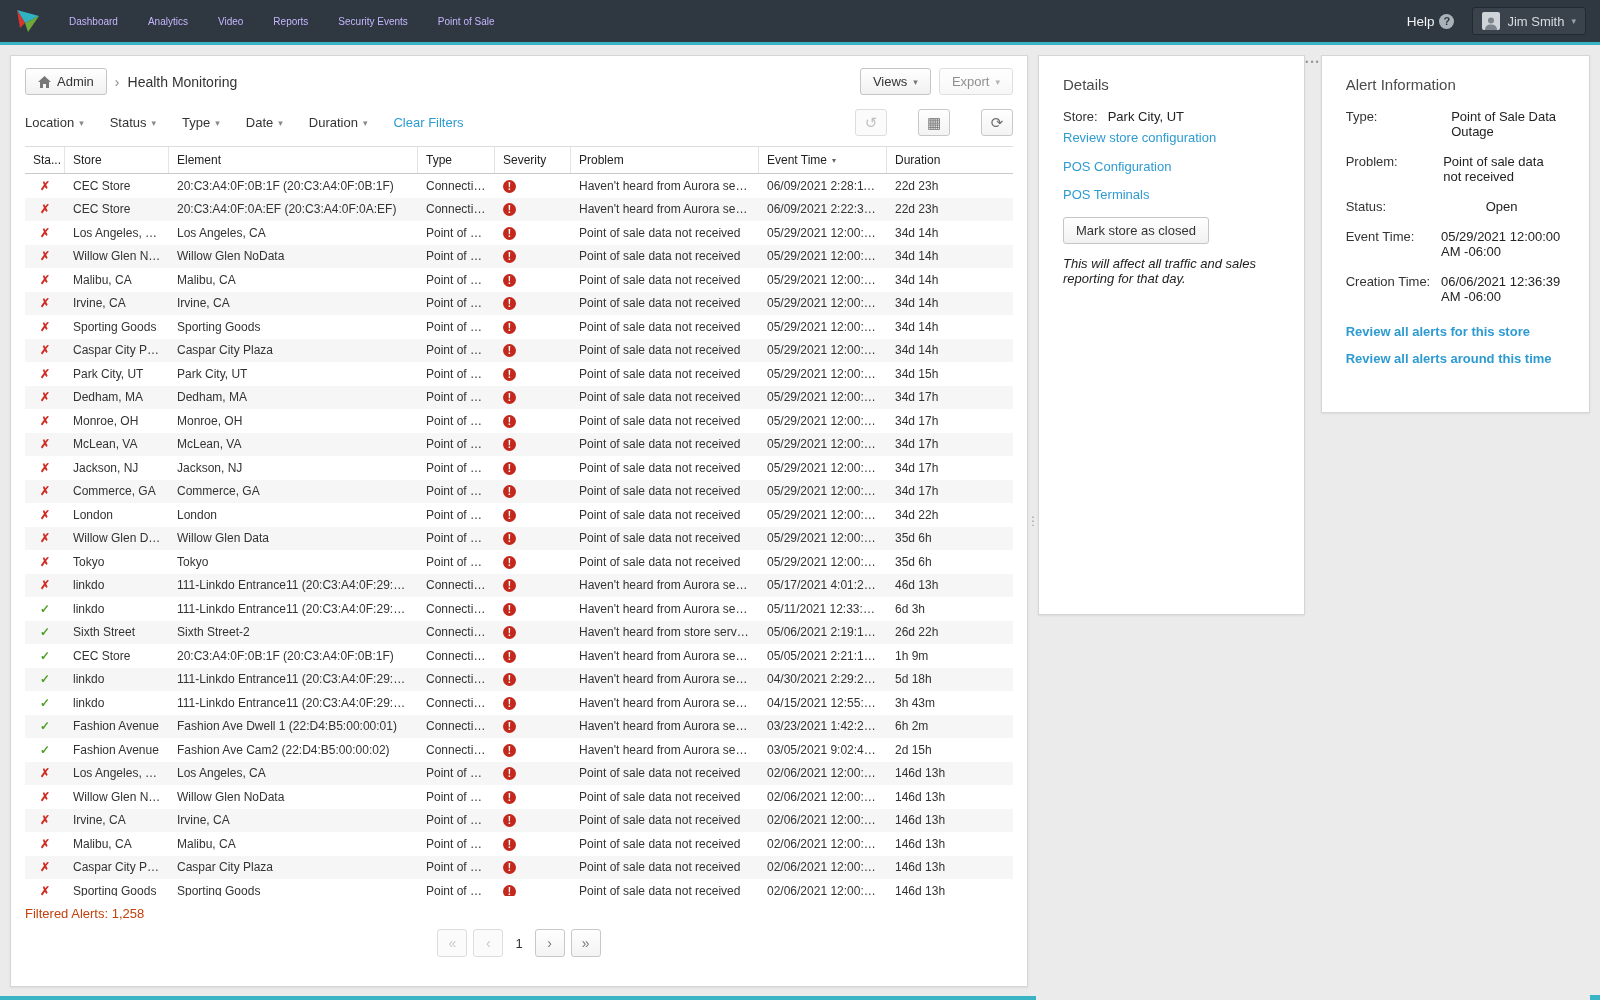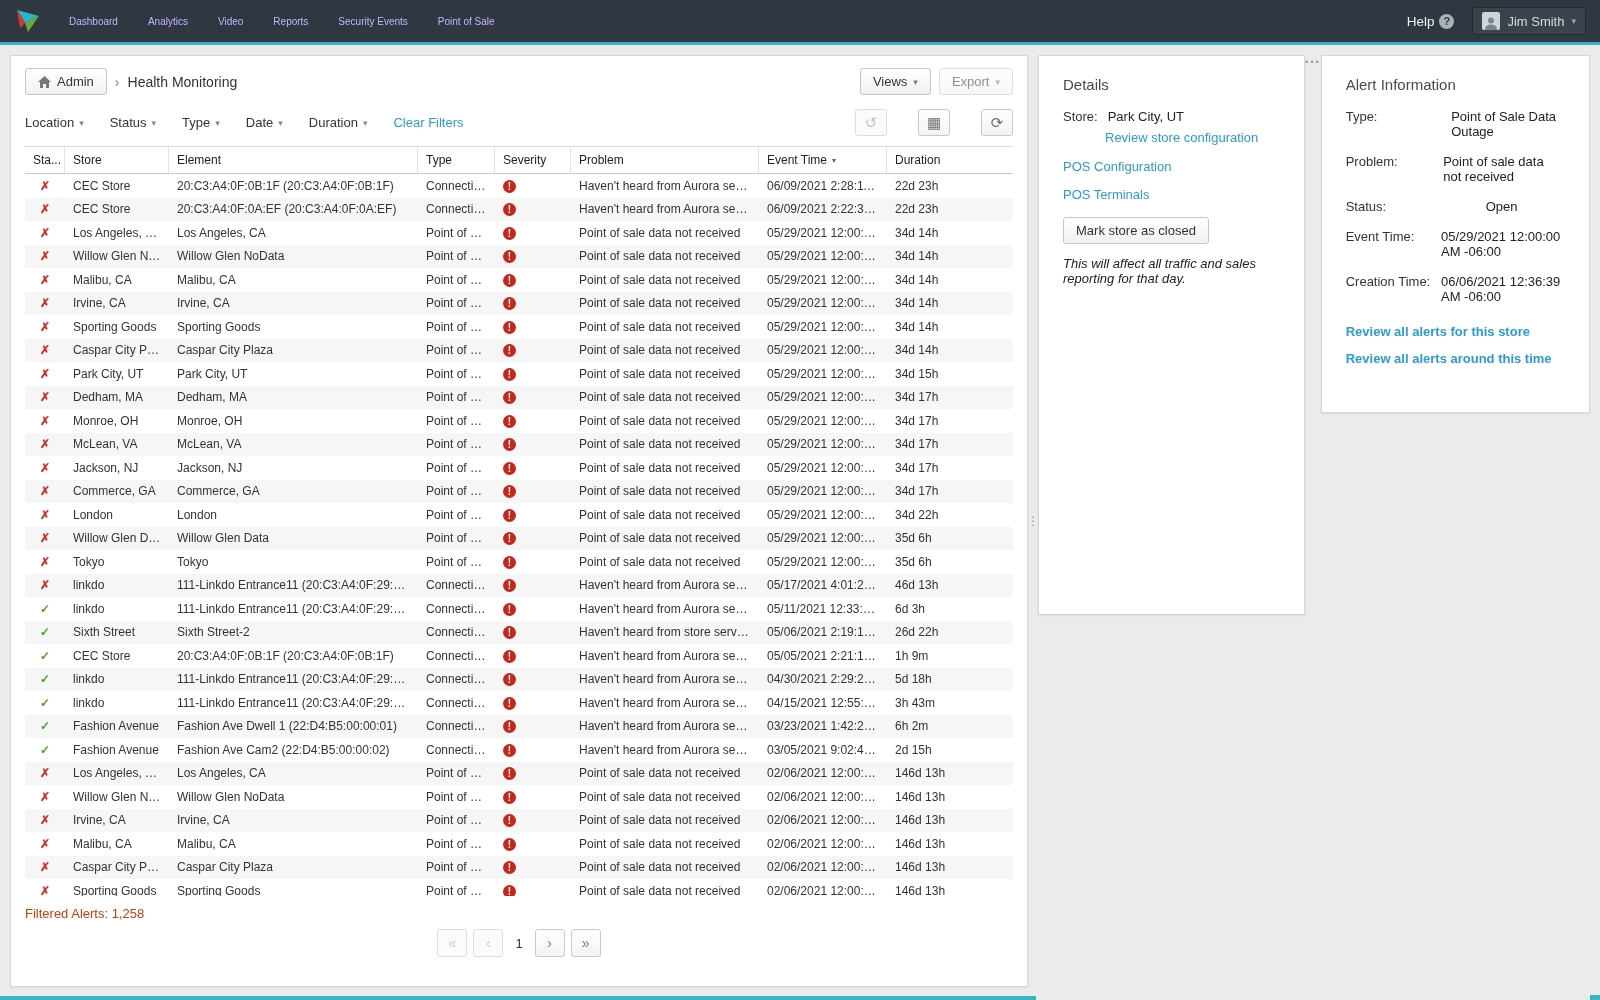--- a/index.html
+++ b/index.html
@@ -90,21 +90,21 @@
             color:#7a7a7a; font-size:14px; display:inline-flex; align-items:center; justify-content:center; cursor:pointer; }
   .pg-btn.disabled { color:#c8c8c8; border-color:#ddd; background:#fbfbfb; cursor:default; }
   .pg-num { font-size:13px; color:#333; padding:0 6px; }
 
   
   .panel-title { font-size:15px; color:#4a4a4a; margin-bottom:16px; }
   .store-row { display:flex; gap:10px; font-size:13px; margin-bottom:6px; }
   .store-label { color:#333; }
   .store-value { color:#222; }
   .link { color:#2d9bd1; font-size:13px; text-decoration:none; cursor:pointer; display:inline-block; }
-  .indent-link { margin-left:42px; margin-bottom:14px; }
+  .indent-link { margin-bottom:14px; }
   .pos-link { display:block; margin-bottom:13px; }
   .mark-btn { margin-top:2px; }
   .note { font-style:italic; font-size:13px; color:#222; margin-top:12px; }
   .field-row { display:flex; font-size:13px; margin-bottom:15px; }
   .field-label { width:140px; color:#333; }
   .field-value { color:#222; }
   .alert-links { margin-top:20px; }
   .alert-links .link { display:block; margin-bottom:12px;font-weight:bold; }
 
   

